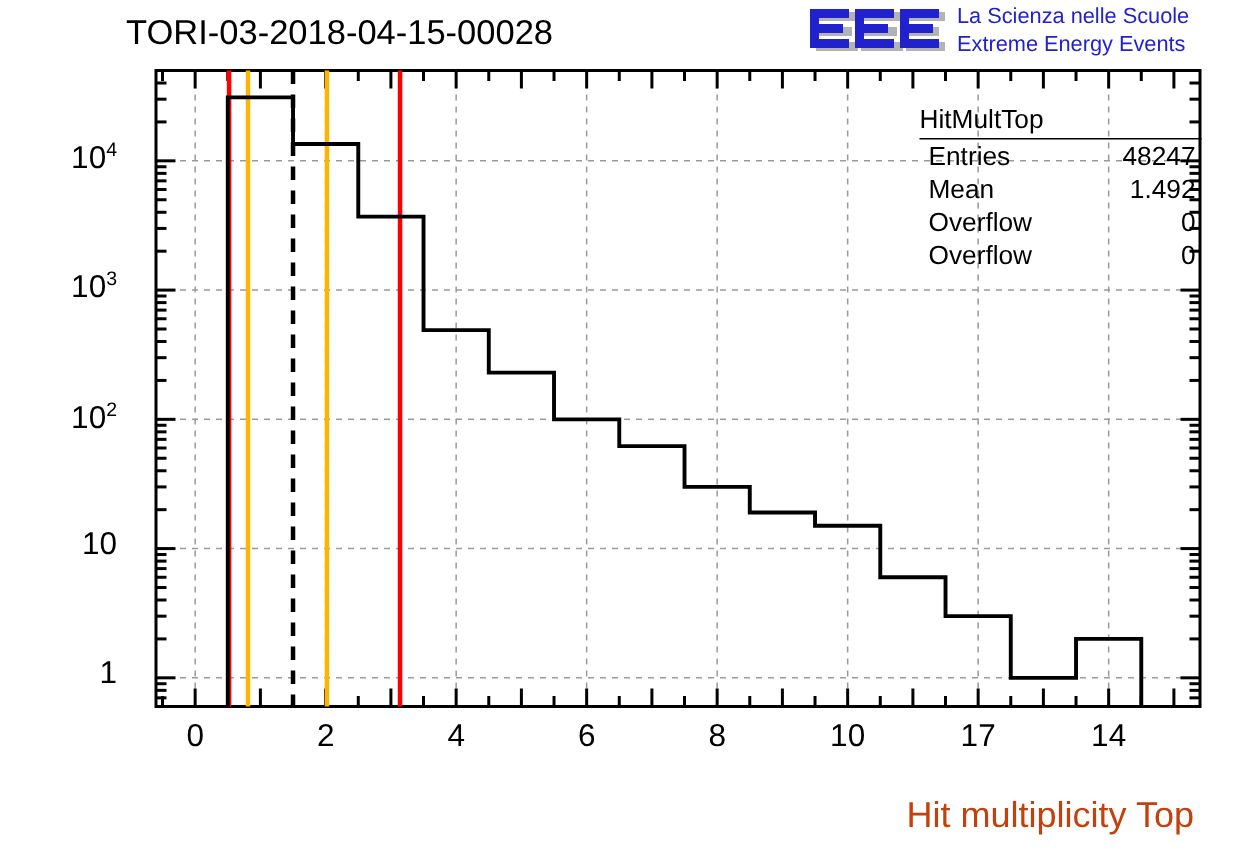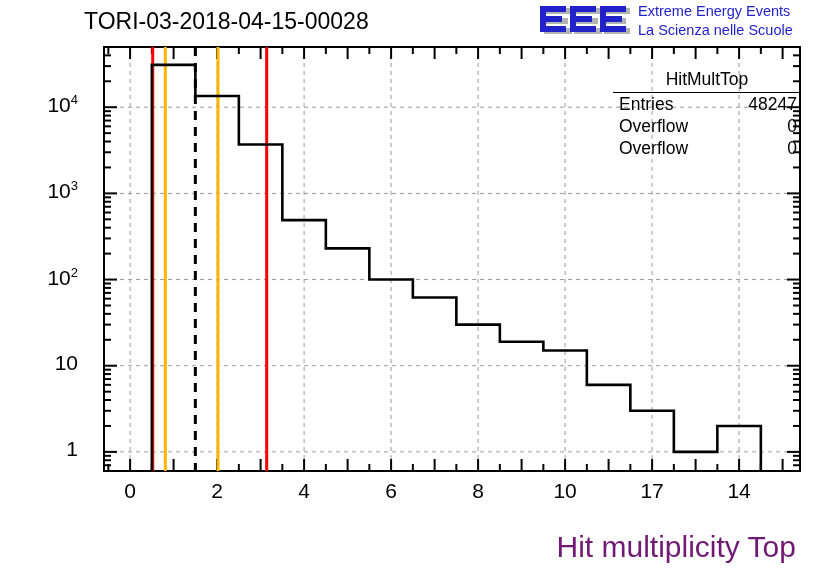--- a/index.html
+++ b/index.html
@@ -65,36 +65,36 @@
   .xlab{
     position:absolute;
     text-align:center;
     font-size:21px;
     color:#000;
     white-space:nowrap;
   }
   .axis-title{
     position:absolute;
     right:24px; top:530px;
-    font-size:30px;
-    color:#701a75;
+    font-size:24px;
+    color:#c2410c;
     white-space:nowrap;
   }
 
   
   .stats{
     position:absolute;
     left:613px; top:68px;
     width:188px;
     background:transparent;
     font-size:17.5px;
     color:#000;
   }
   .stats-title{
-    text-align:center;
+    text-align:left;
     padding:1px 0 2px 0;
     border-bottom:1.6px solid #000;
     font-size:17.5px;
   }
   .stats-row{
     display:flex;
     justify-content:space-between;
     padding:1px 4px 1px 6px;
     font-size:17.5px;
     line-height:20px;
@@ -132,22 +132,22 @@
         <rect x="32" y="12" width="22" height="6"></rect>
         <rect x="32" y="22" width="26" height="6"></rect>
         <rect x="32" y="2" width="6" height="26"></rect>
         <rect x="62" y="2" width="26" height="6"></rect>
         <rect x="62" y="12" width="22" height="6"></rect>
         <rect x="62" y="22" width="26" height="6"></rect>
         <rect x="62" y="2" width="6" height="26"></rect>
       </g>
     </svg>
     <div class="logo-text">
+      <div>La Scienza nelle Scuole</div>
       <div>Extreme Energy Events</div>
-      <div>La Scienza nelle Scuole</div>
     </div>
   </div>
 
   <div class="frame"></div>
 
   <svg class="plotsvg">
     <g id="grid-layer">
         <line x1="104" y1="451.88450834288835" x2="800" y2="451.88450834288835" stroke="#9a9a9a" stroke-width="1" stroke-dasharray="4,4"></line>
         <line x1="104" y1="365.71998548590534" x2="800" y2="365.71998548590534" stroke="#9a9a9a" stroke-width="1" stroke-dasharray="4,4"></line>
         <line x1="104" y1="279.5554626289224" x2="800" y2="279.5554626289224" stroke="#9a9a9a" stroke-width="1" stroke-dasharray="4,4"></line>
@@ -350,20 +350,24 @@
   <div class="axis-title">Hit multiplicity Top</div>
 
   <div class="stats">
     <div class="stats-title">HitMultTop</div>
     <div id="stats-rows">
         <div class="stats-row">
           <span class="k">Entries</span>
           <span class="v">48247</span>
         </div>
         <div class="stats-row">
+          <span class="k">Mean</span>
+          <span class="v">1.492</span>
+        </div>
+        <div class="stats-row">
           <span class="k">Overflow</span>
           <span class="v">0</span>
         </div>
         <div class="stats-row">
           <span class="k">Overflow</span>
           <span class="v">0</span>
         </div>
       </div>
   </div>
 

